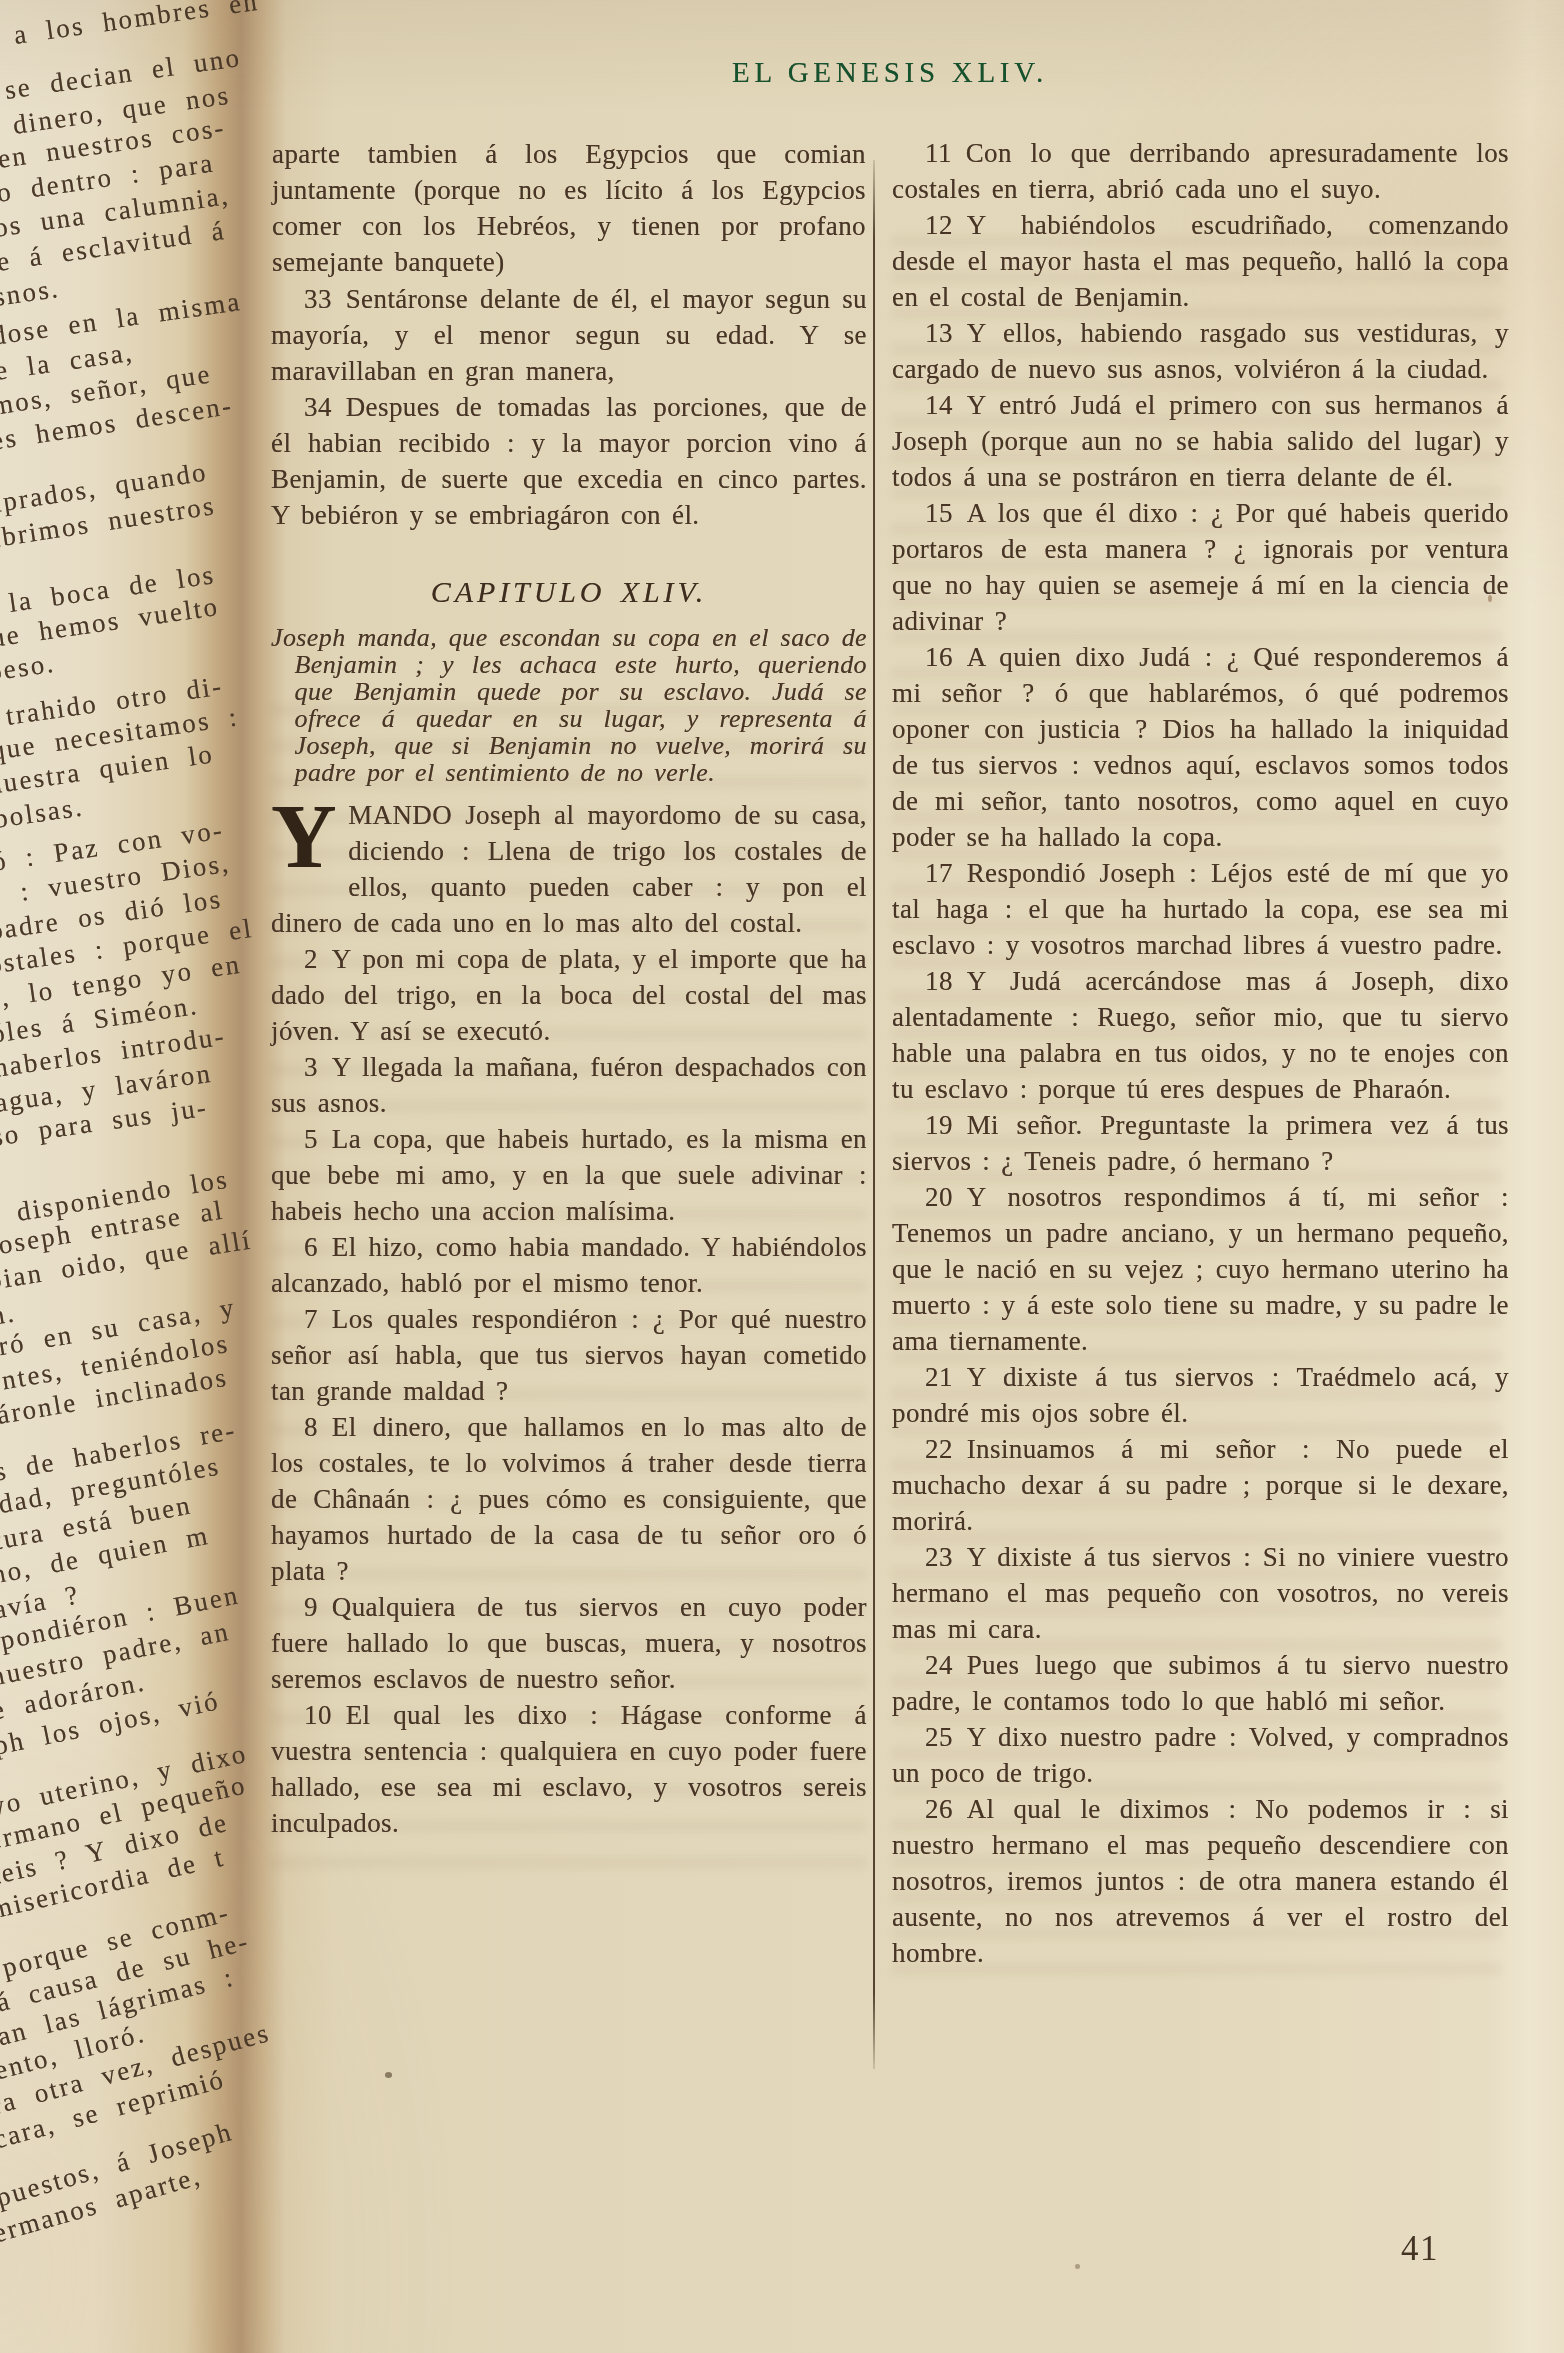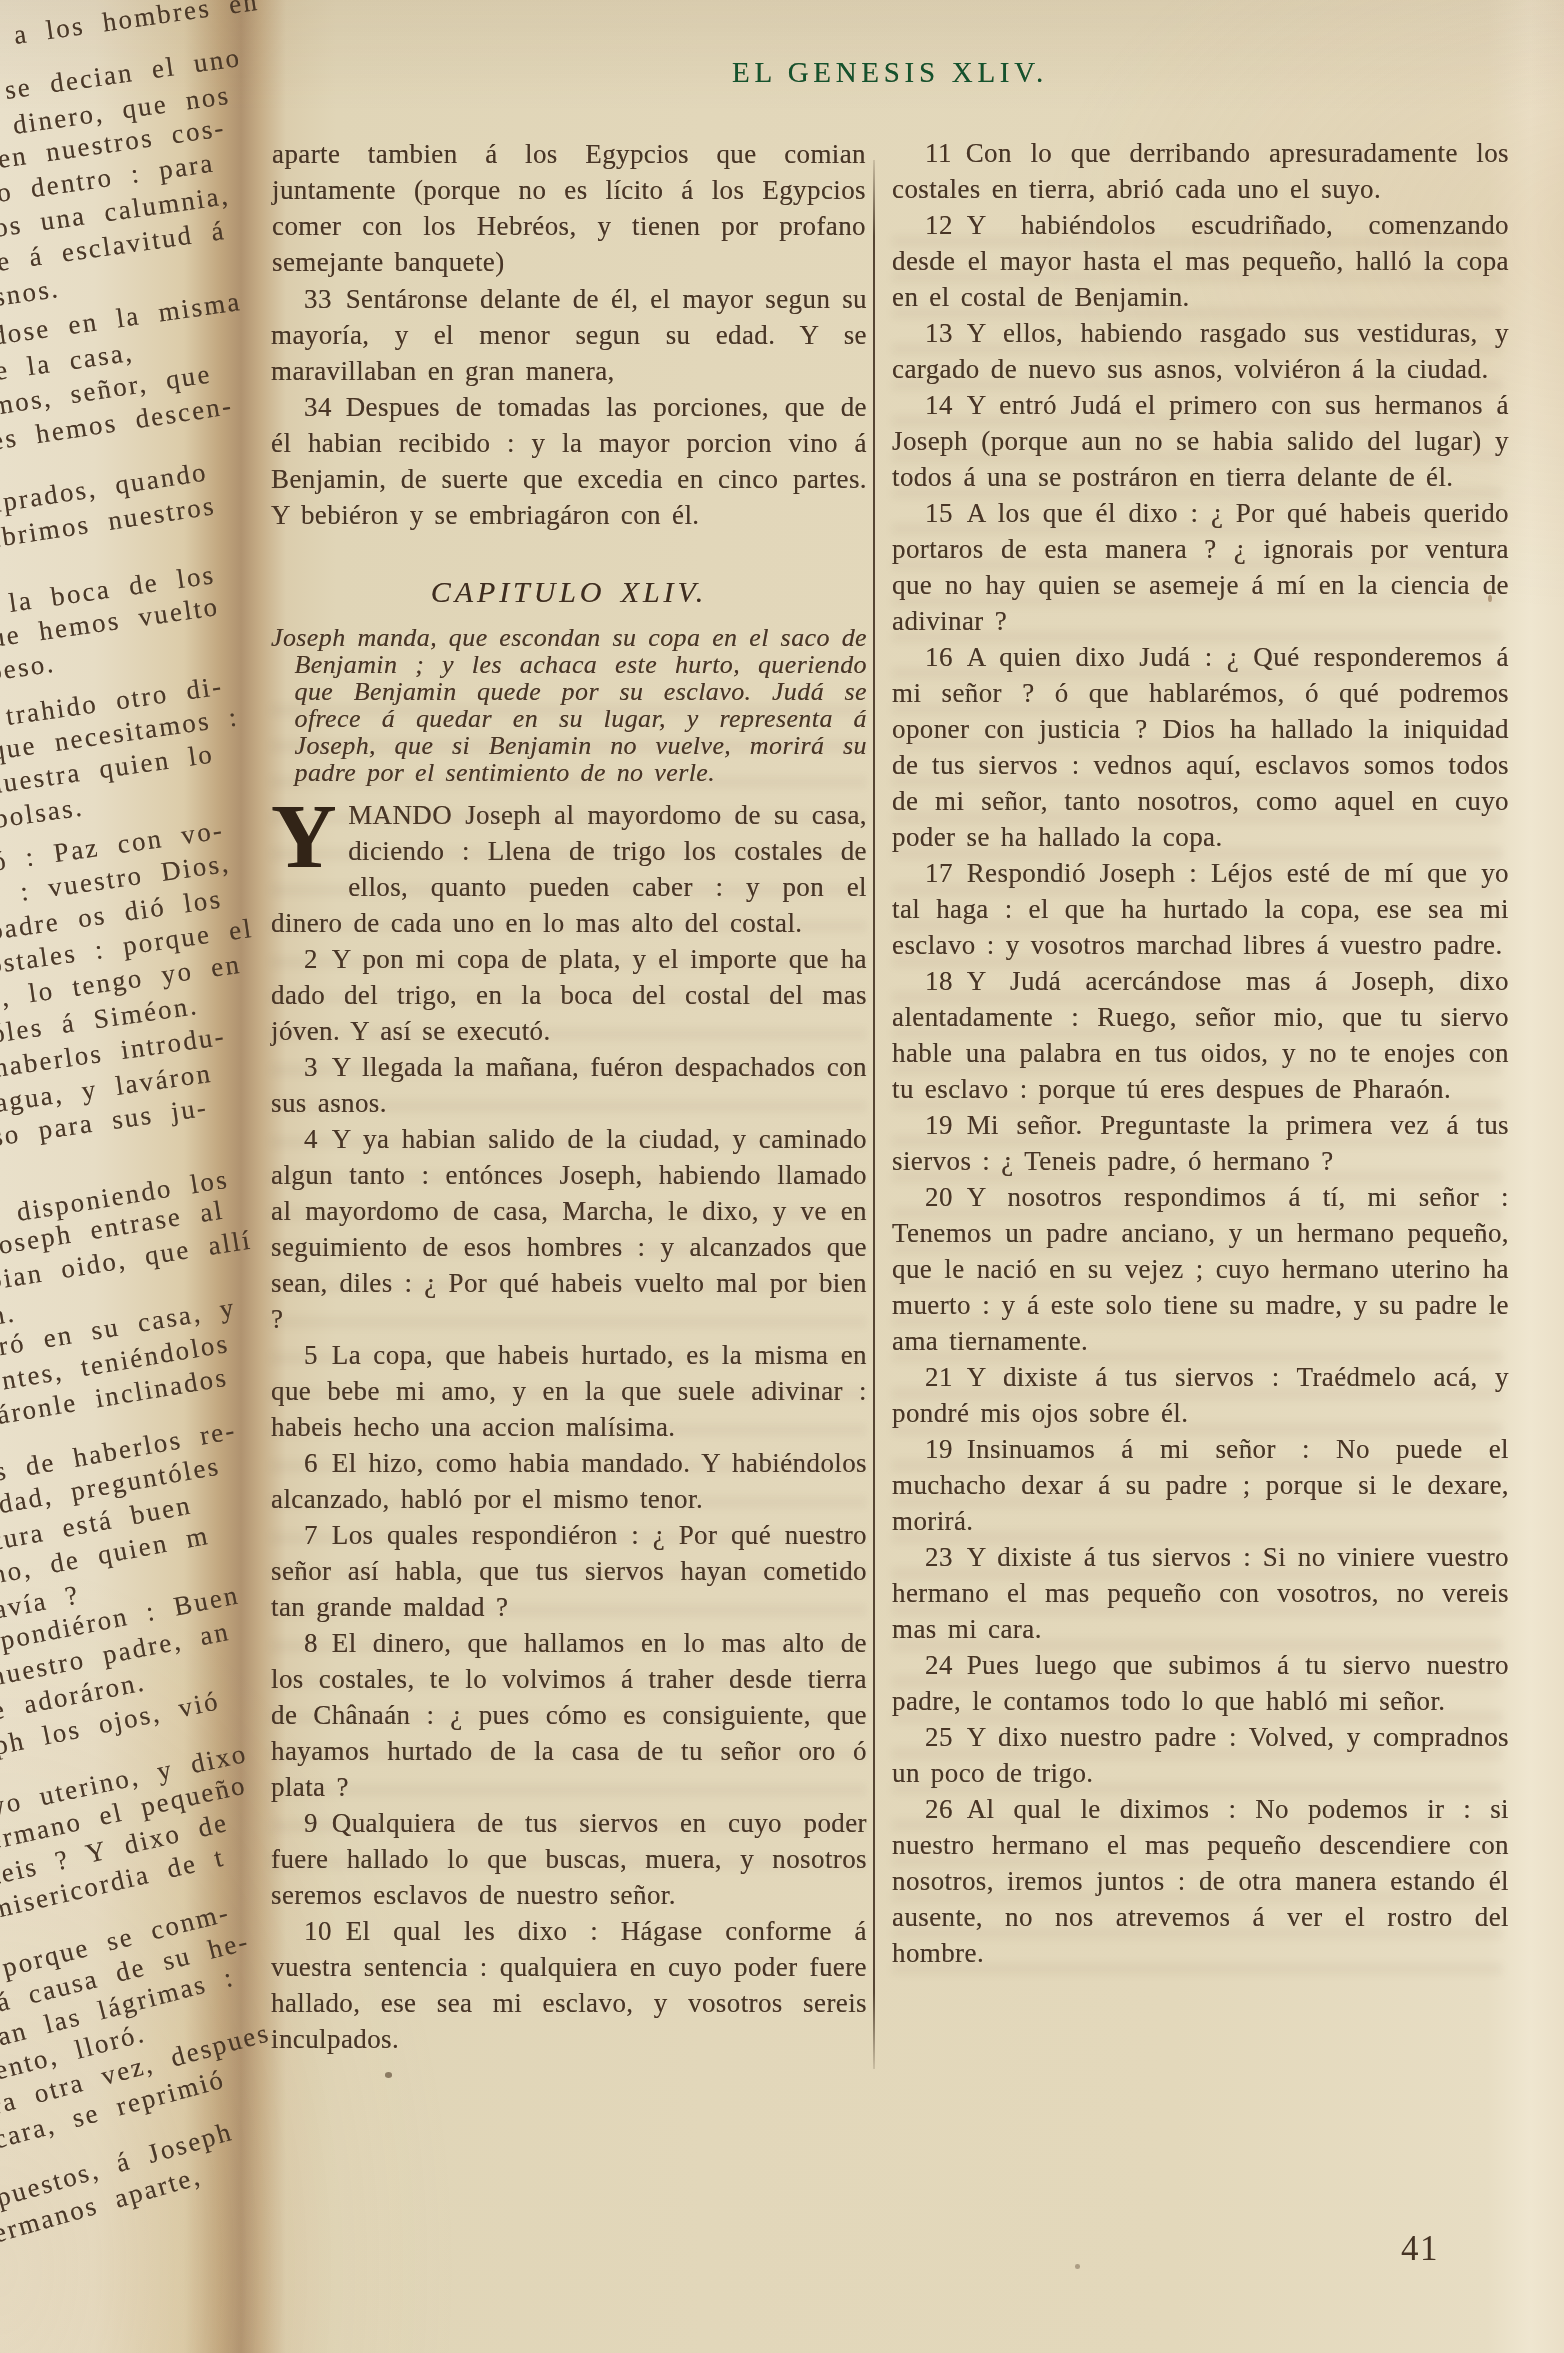--- a/index.html
+++ b/index.html
@@ -120,21 +120,20 @@
     </div>
   <p class="chapter-heading">CAPITULO XLIV.</p>
   <p class="chapter-summary">Joseph manda, que escondan su copa en el saco de Benjamin ; y les achaca este hurto, queriendo que Benjamin quede por su esclavo. Judá se ofrece á quedar en su lugar, y representa á Joseph, que si Benjamin no vuelve, morirá su padre por el sentimiento de no verle.</p>
   <p class="verse" style="text-indent:0">
     <span class="dropcap">Y</span>
     <span>MANDO Joseph al mayordomo de su casa, diciendo : Llena de trigo los costales de ellos, quanto pueden caber : y pon el dinero de cada uno en lo mas alto del costal.</span>
   </p>
   <div>
       <p class="verse">2 Y pon mi copa de plata, y el importe que ha dado del trigo, en la boca del costal del mas jóven. Y así se executó.</p>
       <p class="verse">3 Y llegada la mañana, fuéron despachados con sus asnos.</p>
-      <p class="verse">4 Y ya habian salido de la ciudad, y caminado algun tanto : entónces Joseph, habiendo llamado al mayordomo de casa, Marcha, le dixo, y ve en seguimiento de esos hombres : y alcanzados que sean, diles : ¿ Por qué habeis vuelto mal por bien ?</p>
       <p class="verse">5 La copa, que habeis hurtado, es la misma en que bebe mi amo, y en la que suele adivinar : habeis hecho una accion malísima.</p>
       <p class="verse">6 El hizo, como habia mandado. Y habiéndolos alcanzado, habló por el mismo tenor.</p>
       <p class="verse">7 Los quales respondiéron : ¿ Por qué nuestro señor así habla, que tus siervos hayan cometido tan grande maldad ?</p>
       <p class="verse">8 El dinero, que hallamos en lo mas alto de los costales, te lo volvimos á traher desde tierra de Chânaán : ¿ pues cómo es consiguiente, que hayamos hurtado de la casa de tu señor oro ó plata ?</p>
       <p class="verse">9 Qualquiera de tus siervos en cuyo poder fuere hallado lo que buscas, muera, y nosotros seremos esclavos de nuestro señor.</p>
       <p class="verse">10 El qual les dixo : Hágase conforme á vuestra sentencia : qualquiera en cuyo poder fuere hallado, ese sea mi esclavo, y vosotros sereis inculpados.</p>
     </div>
 </div>
 
 <div id="col2" class="col">
@@ -143,21 +142,21 @@
       <p class="verse">12 Y habiéndolos escudriñado, comenzando desde el mayor hasta el mas pequeño, halló la copa en el costal de Benjamin.</p>
       <p class="verse">13 Y ellos, habiendo rasgado sus vestiduras, y cargado de nuevo sus asnos, volviéron á la ciudad.</p>
       <p class="verse">14 Y entró Judá el primero con sus hermanos á Joseph (porque aun no se habia salido del lugar) y todos á una se postráron en tierra delante de él.</p>
       <p class="verse">15 A los que él dixo : ¿ Por qué habeis querido portaros de esta manera ? ¿ ignorais por ventura que no hay quien se asemeje á mí en la ciencia de adivinar ?</p>
       <p class="verse">16 A quien dixo Judá : ¿ Qué responderemos á mi señor ? ó que hablarémos, ó qué podremos oponer con justicia ? Dios ha hallado la iniquidad de tus siervos : vednos aquí, esclavos somos todos de mi señor, tanto nosotros, como aquel en cuyo poder se ha hallado la copa.</p>
       <p class="verse">17 Respondió Joseph : Léjos esté de mí que yo tal haga : el que ha hurtado la copa, ese sea mi esclavo : y vosotros marchad libres á vuestro padre.</p>
       <p class="verse">18 Y Judá acercándose mas á Joseph, dixo alentadamente : Ruego, señor mio, que tu siervo hable una palabra en tus oidos, y no te enojes con tu esclavo : porque tú eres despues de Pharaón.</p>
       <p class="verse">19 Mi señor. Preguntaste la primera vez á tus siervos : ¿ Teneis padre, ó hermano ?</p>
       <p class="verse">20 Y nosotros respondimos á tí, mi señor : Tenemos un padre anciano, y un hermano pequeño, que le nació en su vejez ; cuyo hermano uterino ha muerto : y á este solo tiene su madre, y su padre le ama tiernamente.</p>
       <p class="verse">21 Y dixiste á tus siervos : Traédmelo acá, y pondré mis ojos sobre él.</p>
-      <p class="verse">19 Insinuamos á mi señor : No puede el muchacho dexar á su padre ; porque si le dexare, morirá.</p>
+      <p class="verse">22 Insinuamos á mi señor : No puede el muchacho dexar á su padre ; porque si le dexare, morirá.</p>
       <p class="verse">23 Y dixiste á tus siervos : Si no viniere vuestro hermano el mas pequeño con vosotros, no vereis mas mi cara.</p>
       <p class="verse">24 Pues luego que subimos á tu siervo nuestro padre, le contamos todo lo que habló mi señor.</p>
       <p class="verse">25 Y dixo nuestro padre : Volved, y compradnos un poco de trigo.</p>
       <p class="verse">26 Al qual le diximos : No podemos ir : si nuestro hermano el mas pequeño descendiere con nosotros, iremos juntos : de otra manera estando él ausente, no nos atrevemos á ver el rostro del hombre.</p>
     </div>
 </div>
 
 <div id="page-number">41</div>
 
 <div id="speck1" class="speck"></div>

